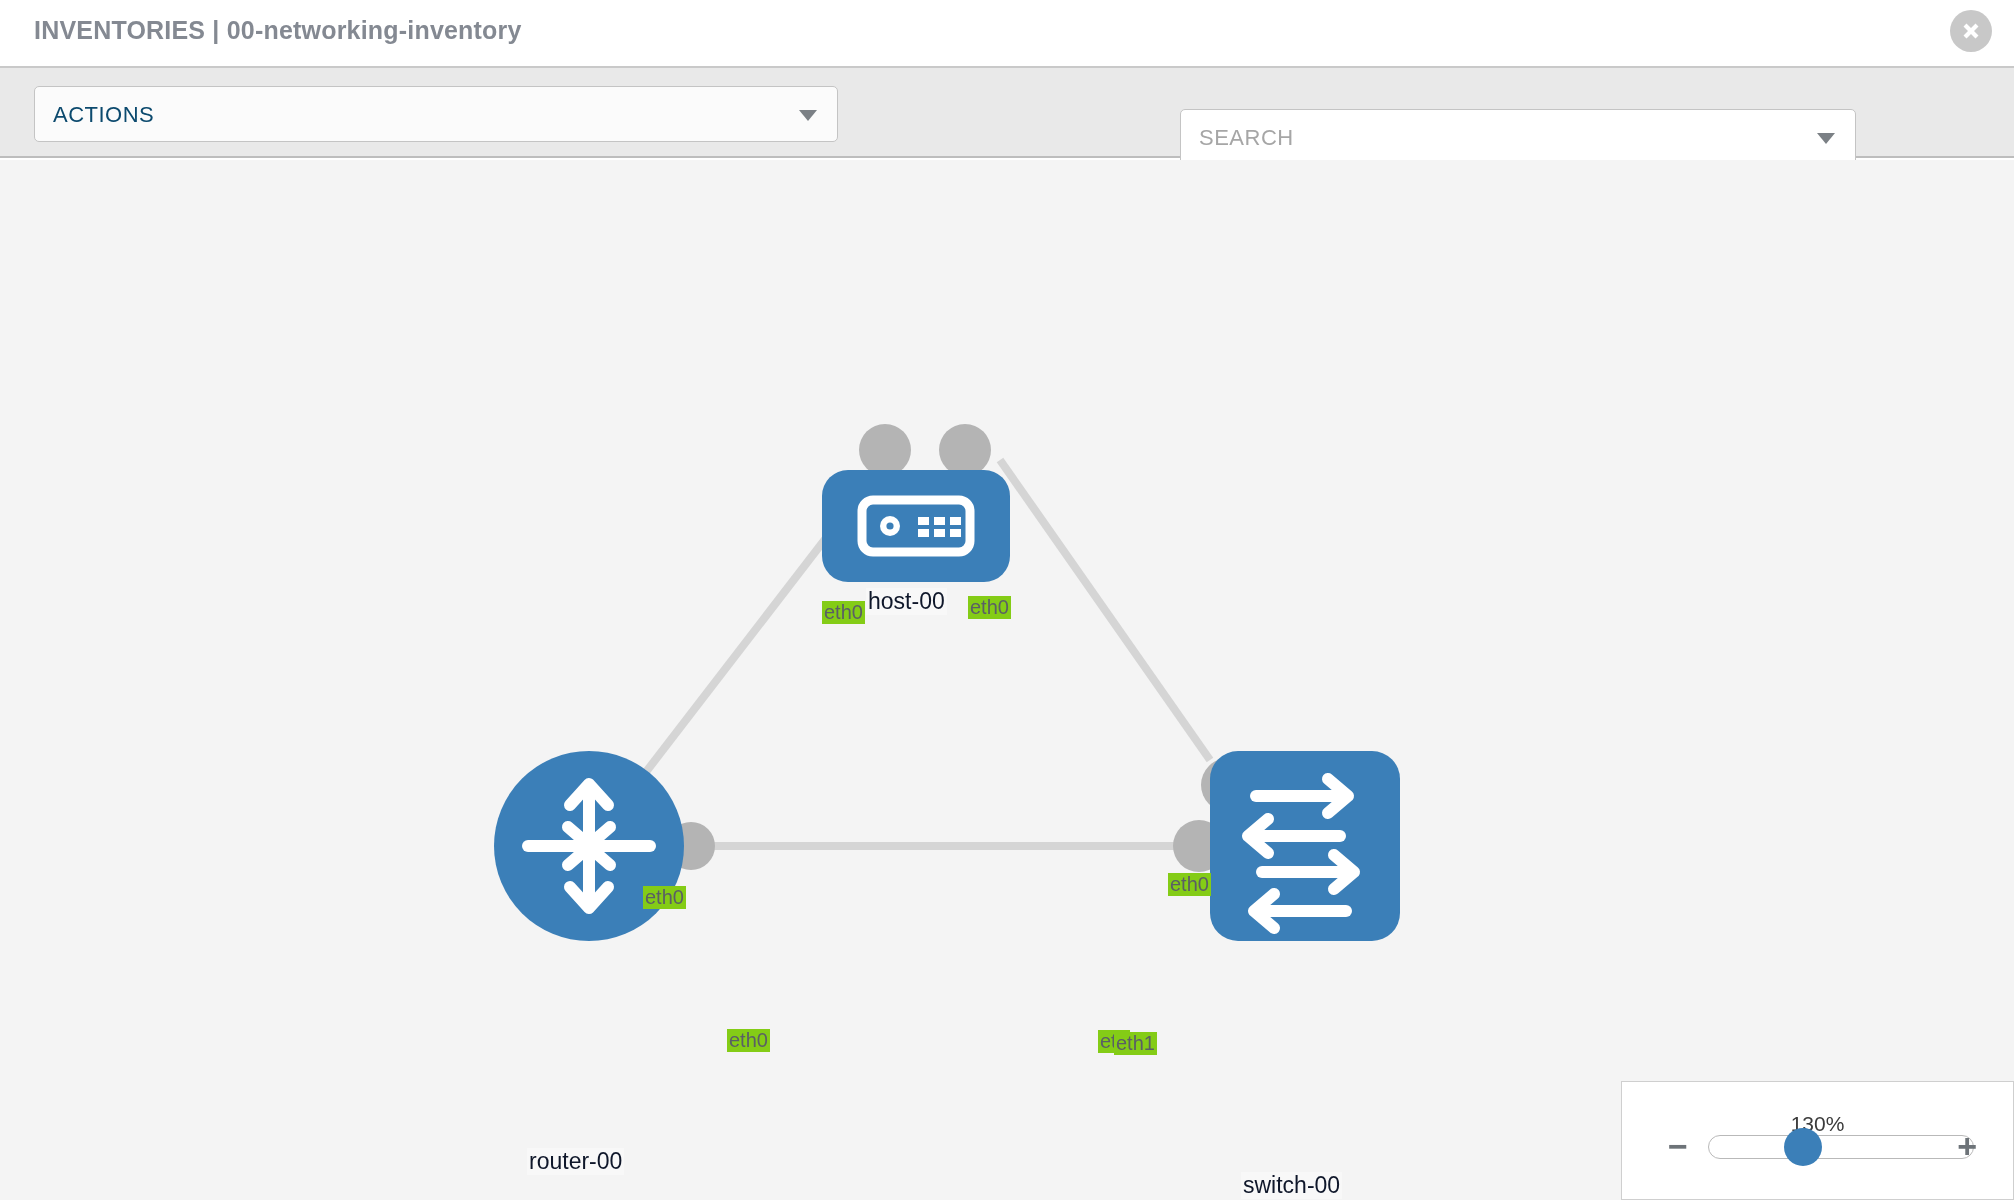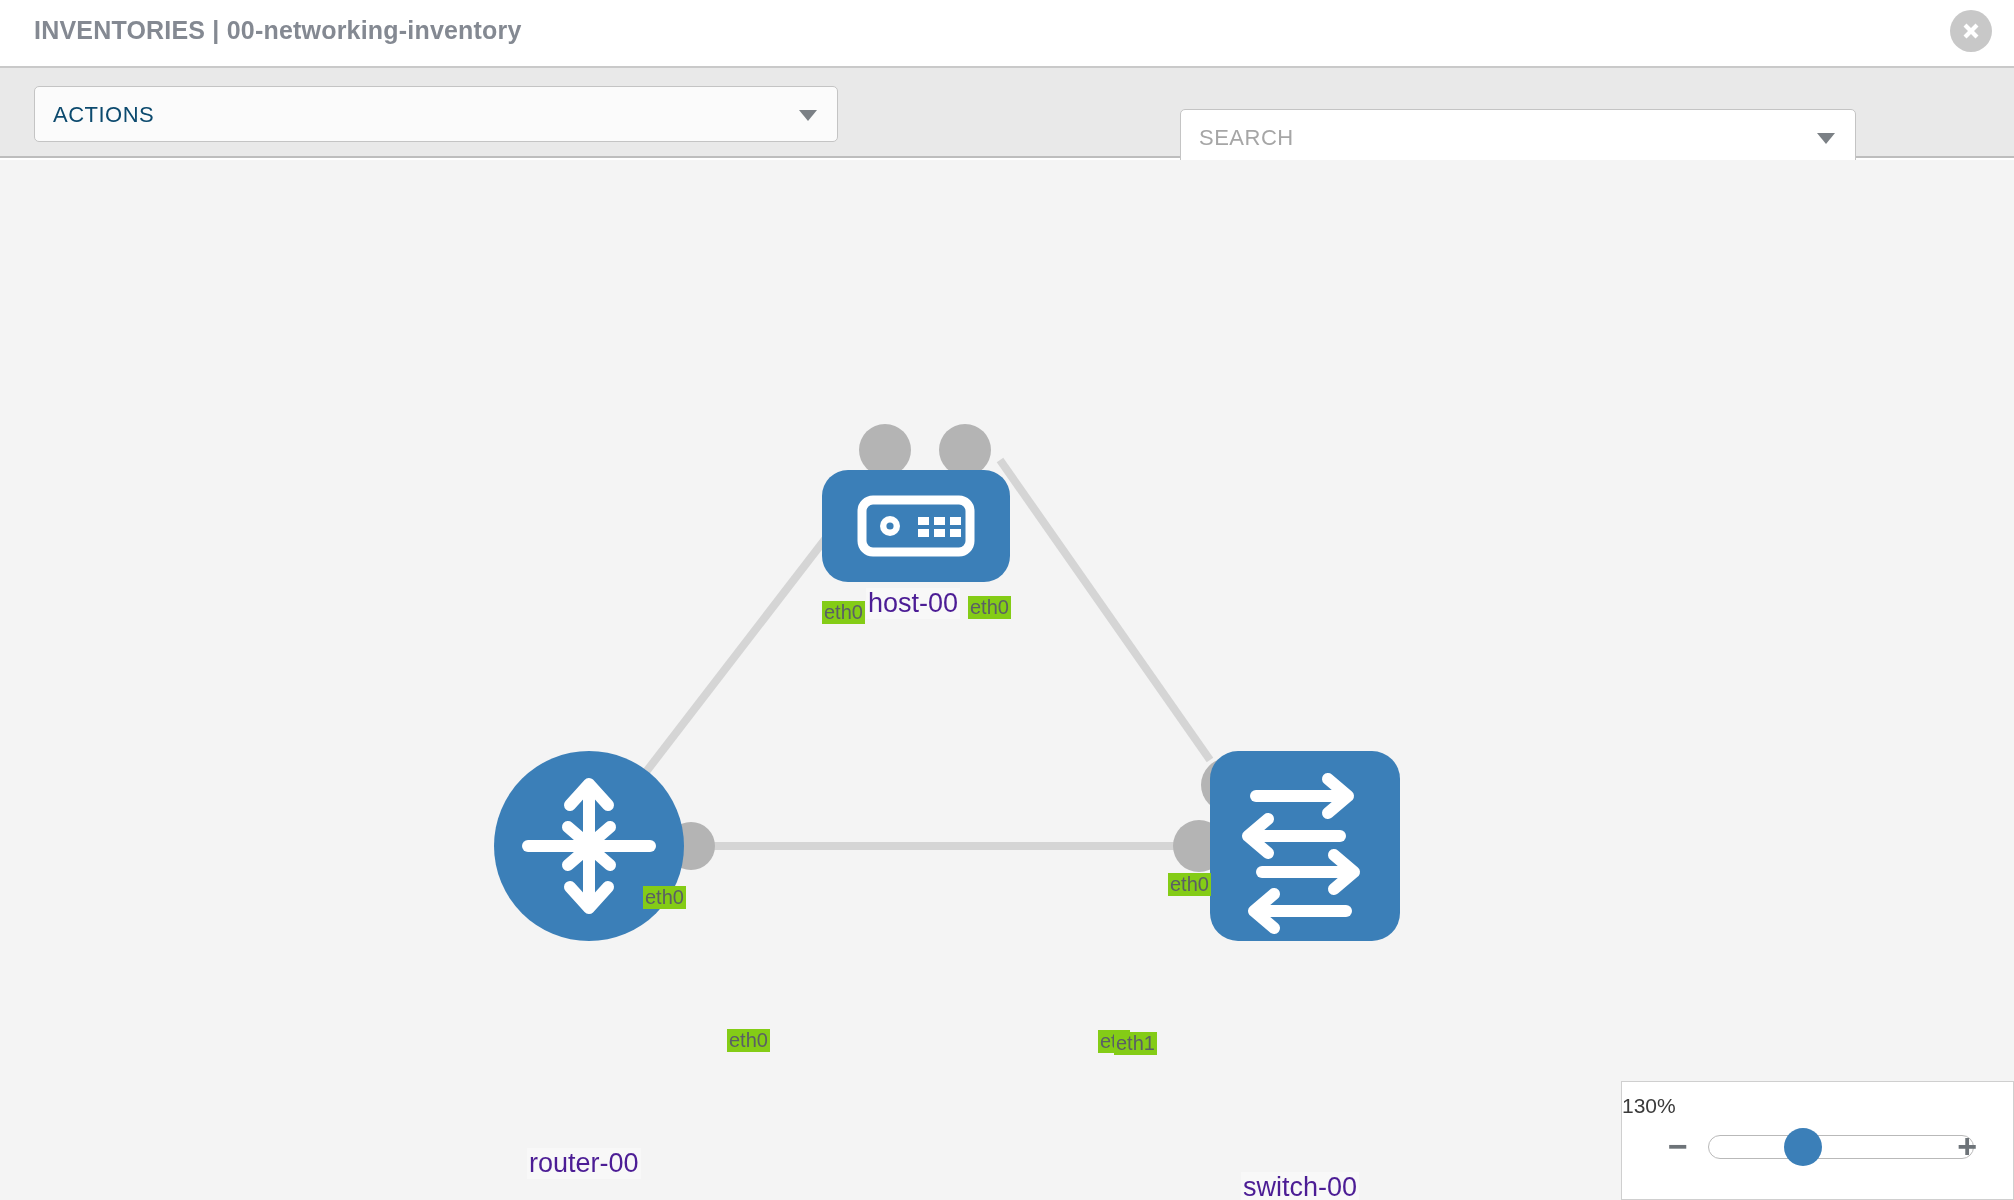--- a/index.html
+++ b/index.html
@@ -106,22 +106,22 @@
   }
   .topo-svg {
     position: absolute;
     left: 0; top: 0;
     width: 2014px; height: 1040px;
   }
 
   
   .node-label {
     position: absolute;
-    font-size: 27px;
-    color: #4c1d95;
+    font-size: 23px;
+    color: #0f172a;
     background: #f8f8f8;
     white-space: nowrap;
     padding: 0 2px;
   }
   .iface-label {
     position: absolute;
     font-size: 20px;
     color: #5a5f65;
     background: #84cc16;
     white-space: nowrap;
@@ -131,22 +131,22 @@
   
   .zoom-panel {
     position: absolute;
     left: 1621px; top: 1081px;
     width: 393px; height: 119px;
     background: #ffffff;
     border: 1px solid #cfcfcf;
   }
   .zoom-value {
     position: absolute;
-    top: 12px; left: 0; right: 0;
-    text-align: left;
+    top: 30px; left: 0; right: 0;
+    text-align: center;
     font-size: 21px;
     color: #3b3b3b;
   }
   .zoom-minus, .zoom-plus {
     position: absolute;
     top: 47px;
     color: #6d7378;
     font-size: 34px;
     line-height: 34px;
     font-weight: bold;

